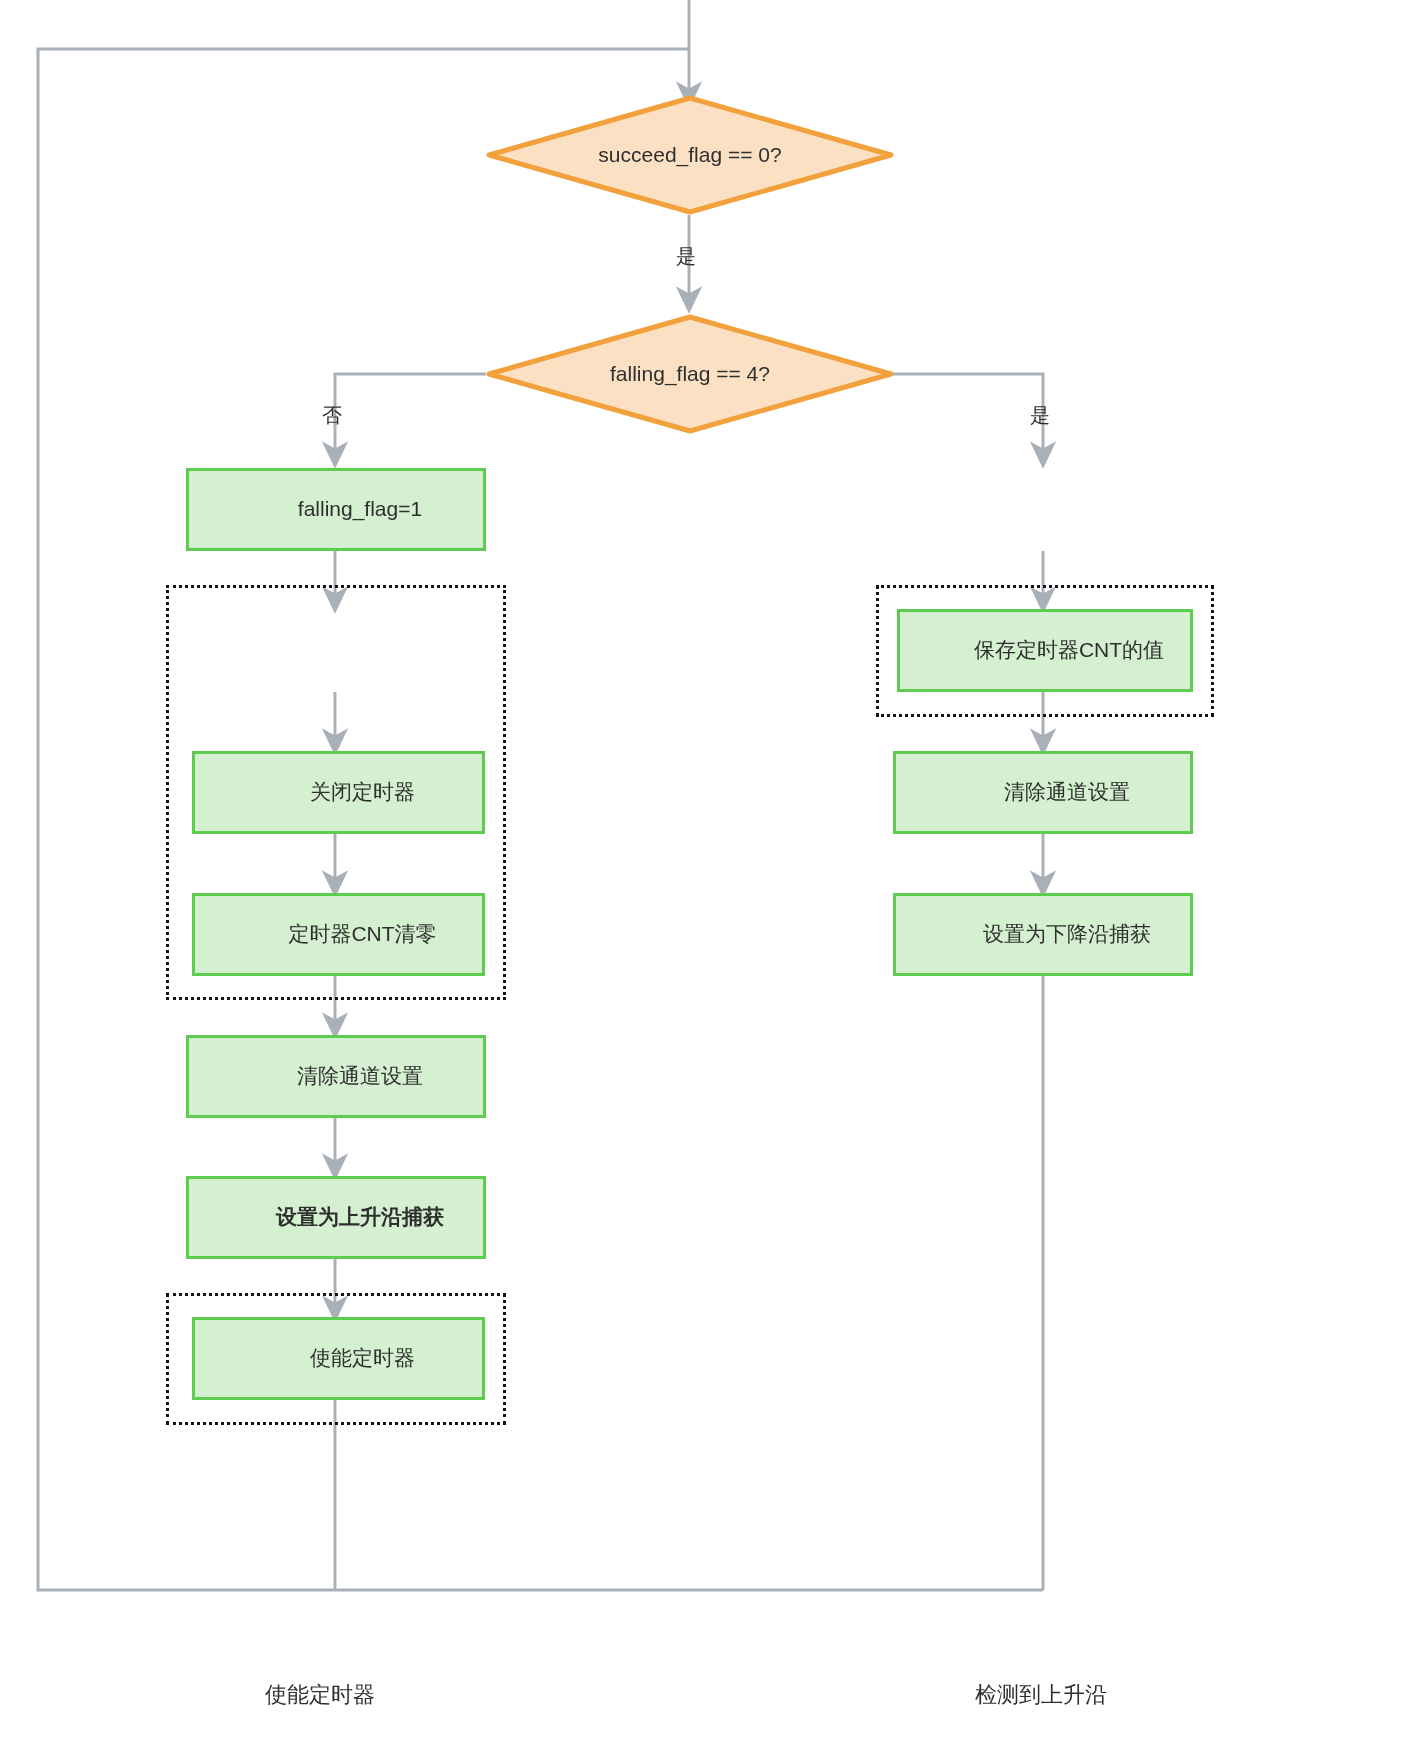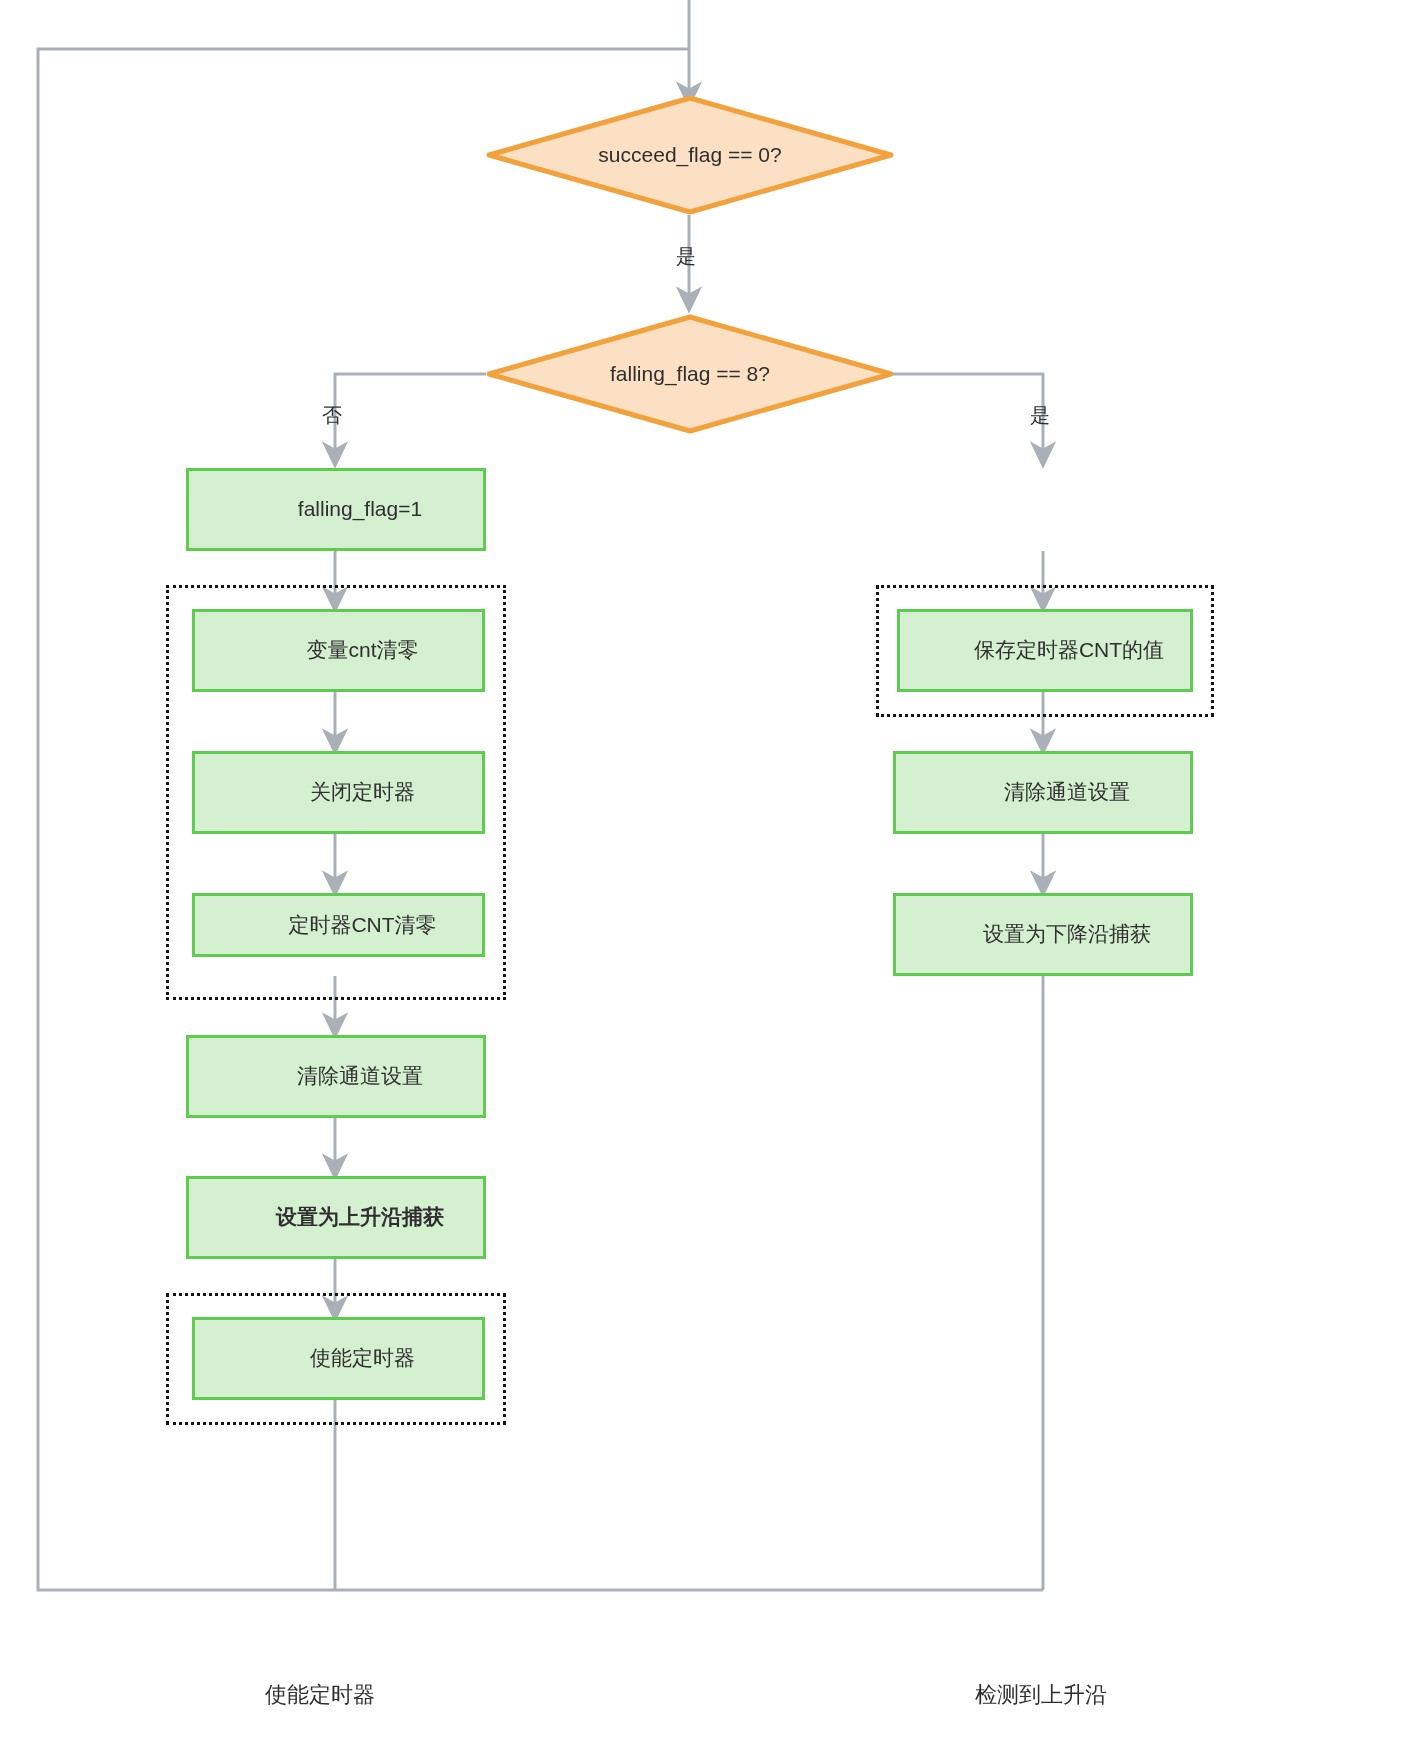--- a/index.html
+++ b/index.html
@@ -132,44 +132,41 @@
     <svg class="diamond-svg" viewBox="0 0 408 120" preserveAspectRatio="none">
       <polygon points="204,3 405,60 204,117 3,60" fill="#fbe0c4" stroke="#f2a13c" stroke-width="5" stroke-linejoin="round"></polygon>
     </svg>
     <span class="diamond-label">succeed_flag == 0?</span>
   </div>
 
   <div class="node decision" style="left:486px; top:314px; width:408px; height:120px;">
     <svg class="diamond-svg" viewBox="0 0 408 120" preserveAspectRatio="none">
       <polygon points="204,3 405,60 204,117 3,60" fill="#fbe0c4" stroke="#f2a13c" stroke-width="5" stroke-linejoin="round"></polygon>
     </svg>
-    <span class="diamond-label">falling_flag == 8?</span>
+    <span class="diamond-label">falling_flag == 4?</span>
   </div>
 
   <div class="edge-label" style="left:676px; top:243px;">是</div>
   <div class="edge-label" style="left:322px; top:402px;">否</div>
   <div class="edge-label" style="left:1030px; top:402px;">是</div>
 
   <div class="group-frame" style="left:166px; top:585px; width:340px; height:415px;"></div>
   <div class="group-frame" style="left:166px; top:1293px; width:340px; height:132px;"></div>
   <div class="group-frame" style="left:876px; top:585px; width:338px; height:132px;"></div>
 
   <div class="node process" style="left:186px; top:468px; width:300px; height:83px;">
     <span>falling_flag=1</span>
   </div>
 
-  <div class="node process" style="left:192px; top:609px; width:293px; height:83px;">
-    <span>变量cnt清零</span>
-  </div>
 
   <div class="node process" style="left:192px; top:751px; width:293px; height:83px;">
     <span>关闭定时器</span>
   </div>
 
-  <div class="node process" style="left:192px; top:893px; width:293px; height:64px;justify-content:center;">
+  <div class="node process" style="left:192px; top:893px; width:293px; height:83px;justify-content:center;">
     <span>定时器CNT清零</span>
   </div>
 
   <div class="node process" style="left:186px; top:1035px; width:300px; height:83px;">
     <span>清除通道设置</span>
   </div>
 
   <div class="node process" style="left:186px; top:1176px; width:300px; height:83px;font-weight:bold;">
     <span>设置为上升沿捕获</span>
   </div>

